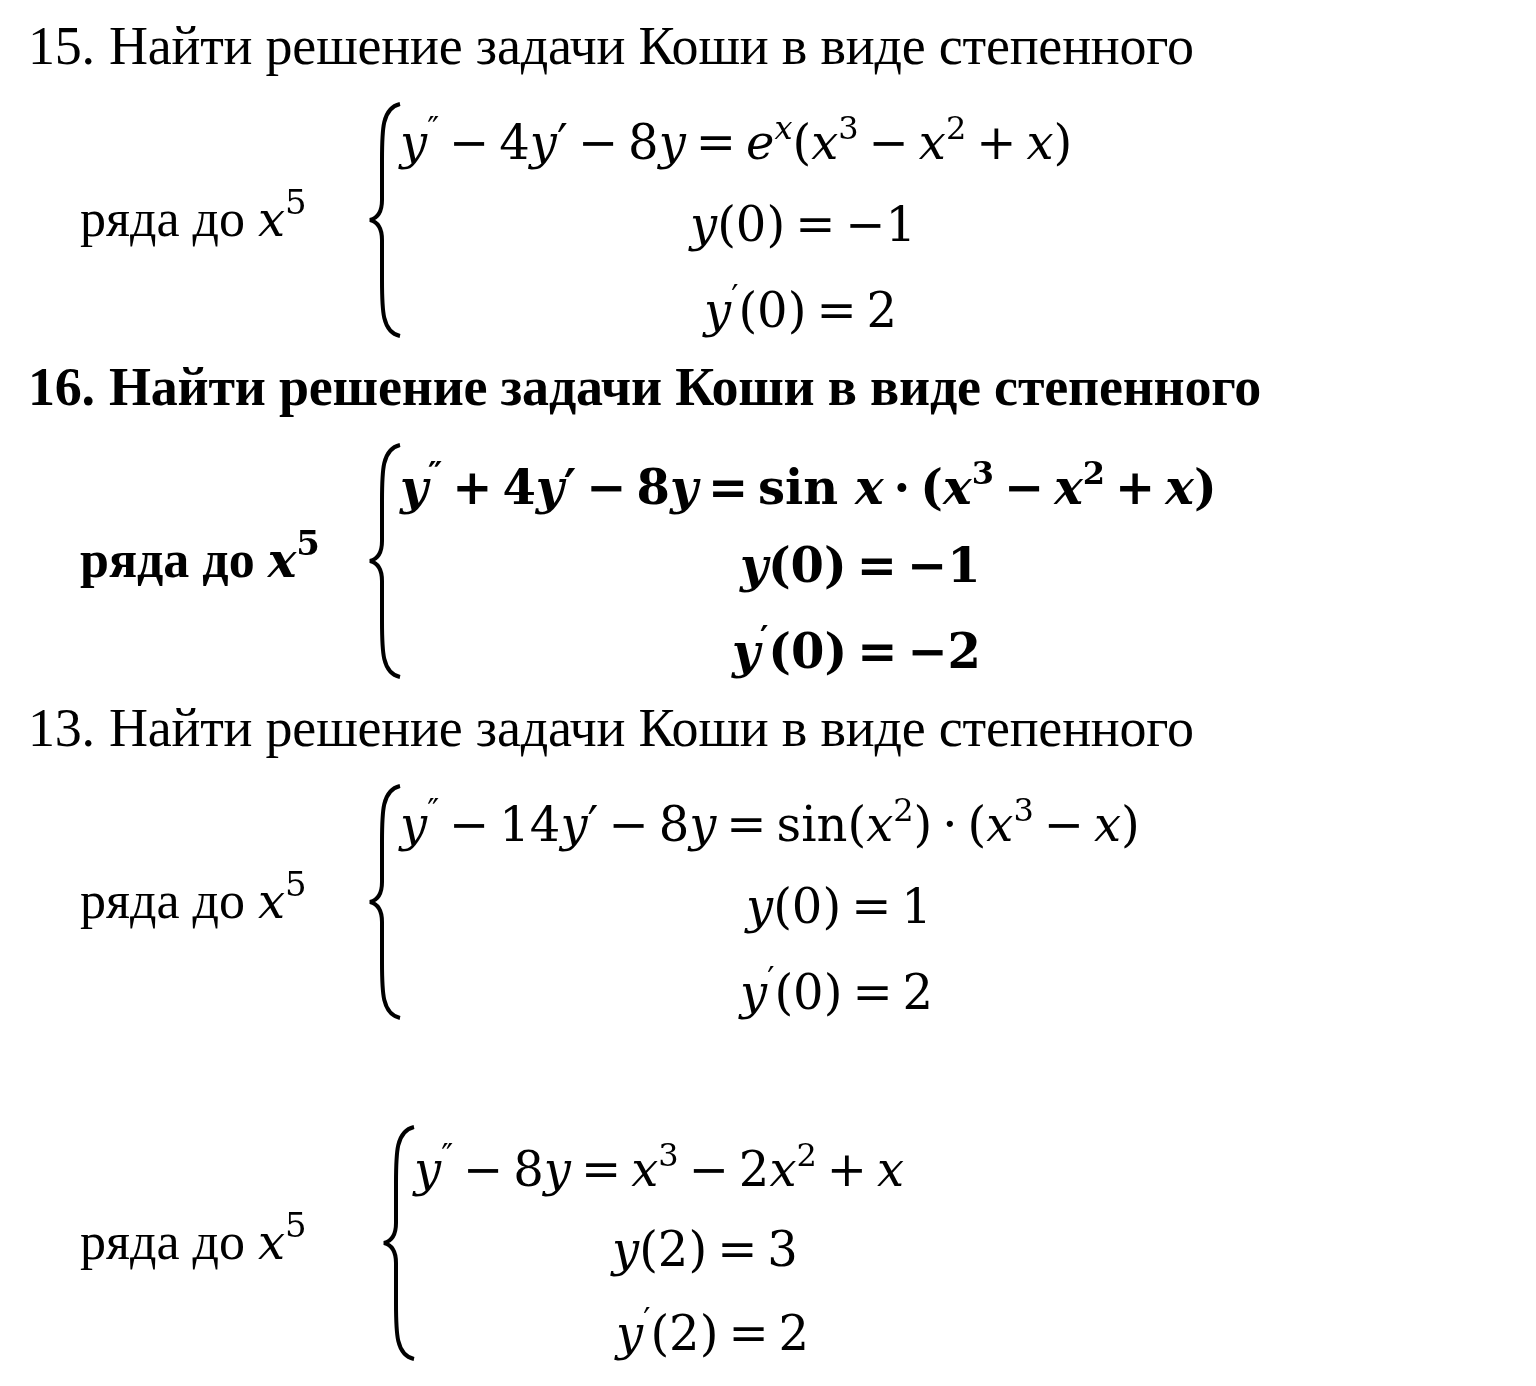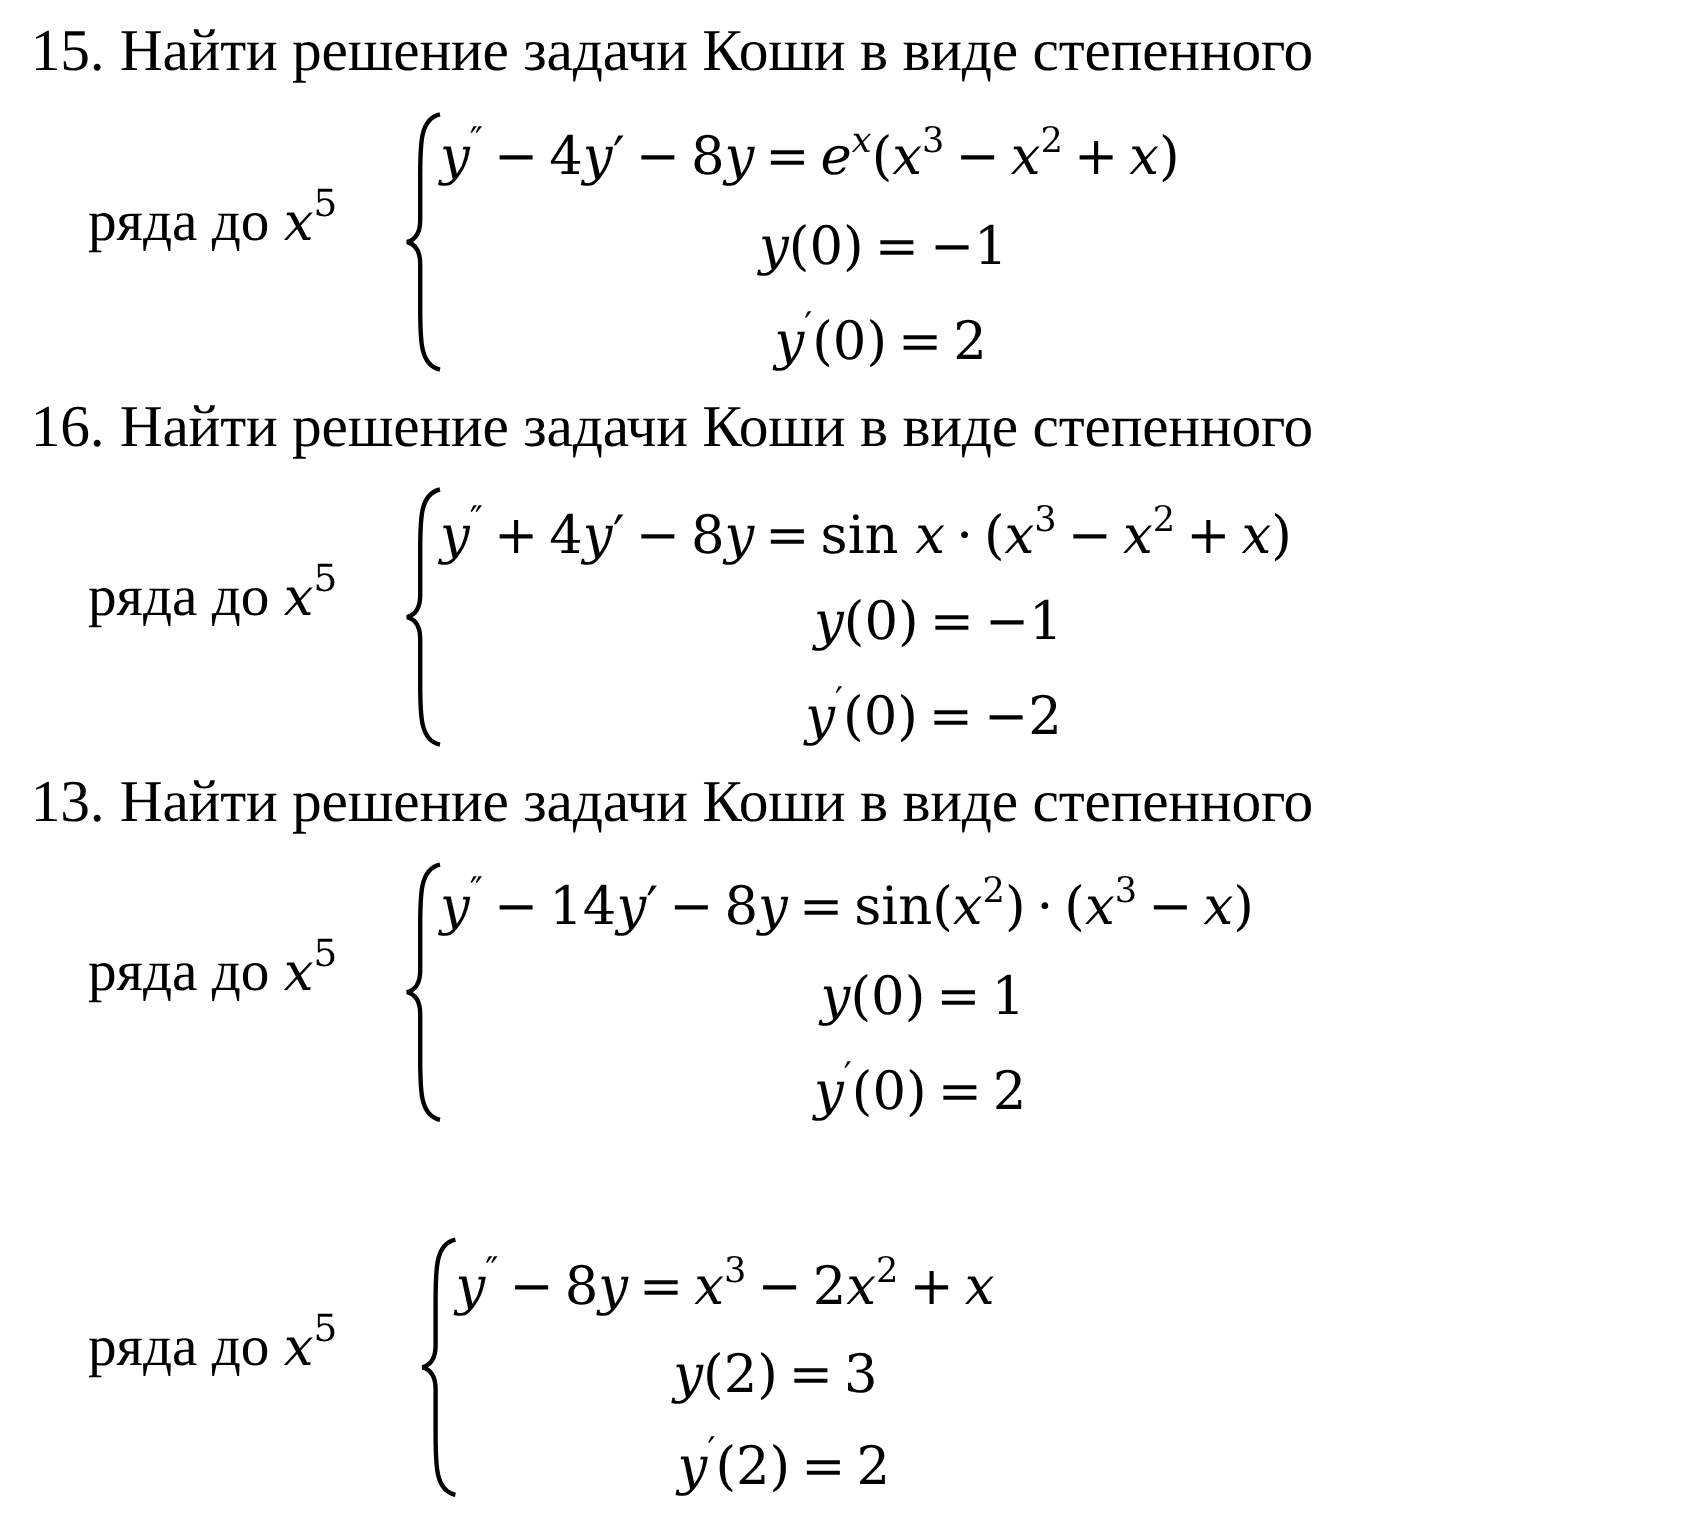--- a/index.html
+++ b/index.html
@@ -27,21 +27,21 @@
       top: 14px;
       font-size: 54px;
       line-height: 64px;
       white-space: nowrap;
       letter-spacing: -0.2px;
     }
     .heading .num { margin-right: 14px; }
     .lead {
       position: absolute;
       left: 80px;
-      top: 172px;
+      top: 189px;
       font-size: 52px;
       line-height: 60px;
       white-space: nowrap;
     }
     .lead .var {
       font-style: italic;
       font-family: "DejaVu Serif", "Liberation Serif", serif;
       font-size: 48px;
     }
     .lead sup {
@@ -99,21 +99,21 @@
     </div>
     <div class="eqline" style="left:690px; top:90px;">
       <i>y</i>(0)<span class="op">=</span>−1
     </div>
     <div class="eqline" style="left:704px; top:176px;">
       <i>y</i><sup>′</sup>(0)<span class="op">=</span>2
     </div>
   </div>
 </section>
 
-<section class="problem" style="top:341px;">
+<section class="problem" style="top:341px;font-weight:bold;">
   <div class="heading">
     <span class="num">16.</span><span>Найти решение задачи Коши в виде степенного</span>
   </div>
   <div class="lead">
     <span>ряда до</span>
     <span class="var"><span>x</span><sup>5</sup></span>
   </div>
   <div class="brace" style="left:368px;">
     <svg viewBox="0 0 40 240" preserveAspectRatio="none">
         <path d="M32 4 C14 8, 14 30, 14 60 L14 100 C14 112, 10 118, 2 120 C10 122, 14 128, 14 140 L14 180 C14 210, 14 232, 32 236" fill="none" stroke="#000" stroke-width="4"></path>

